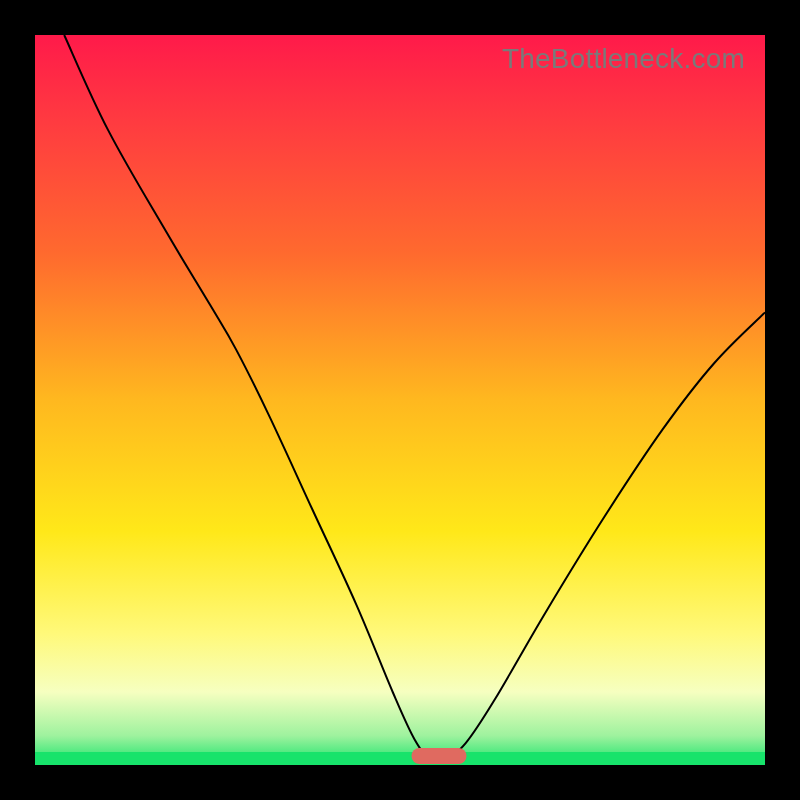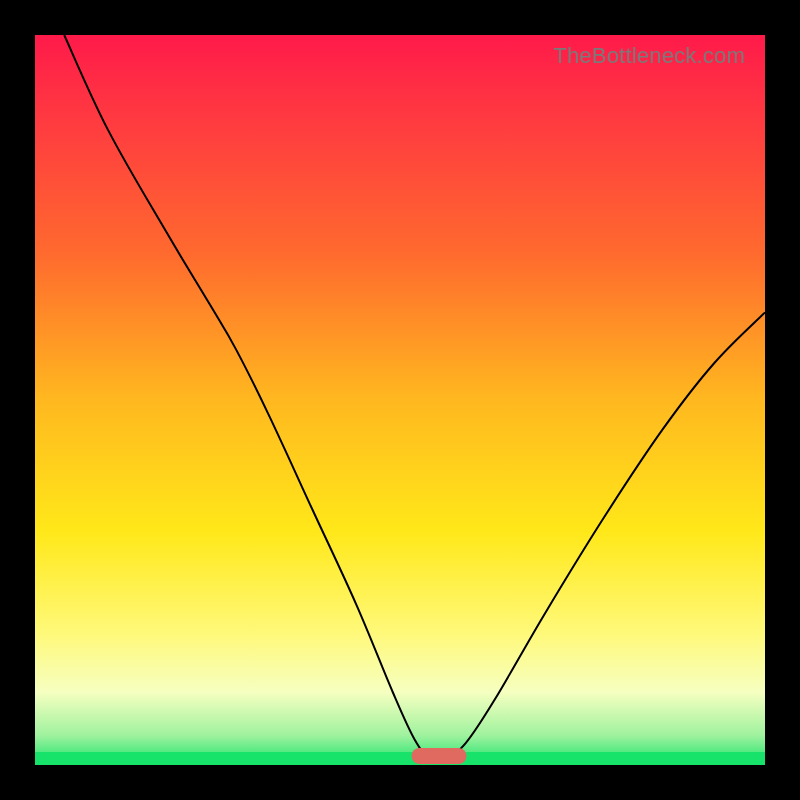--- a/index.html
+++ b/index.html
@@ -30,21 +30,21 @@
     left: 0;
     bottom: 0;
     width: 100%;
     
   }
   .attribution {
     position: absolute;
     top: 8px;
     right: 20px;
     color: #7a7a7a;
-    font-size: 22px;
+    font-size: 28px;
     font-weight: 500;
     letter-spacing: 0.2px;
   }
   svg.curve {
     position: absolute;
     left: 0;
     top: 0;
     width: 100%;
     height: 100%;
     overflow: visible;

